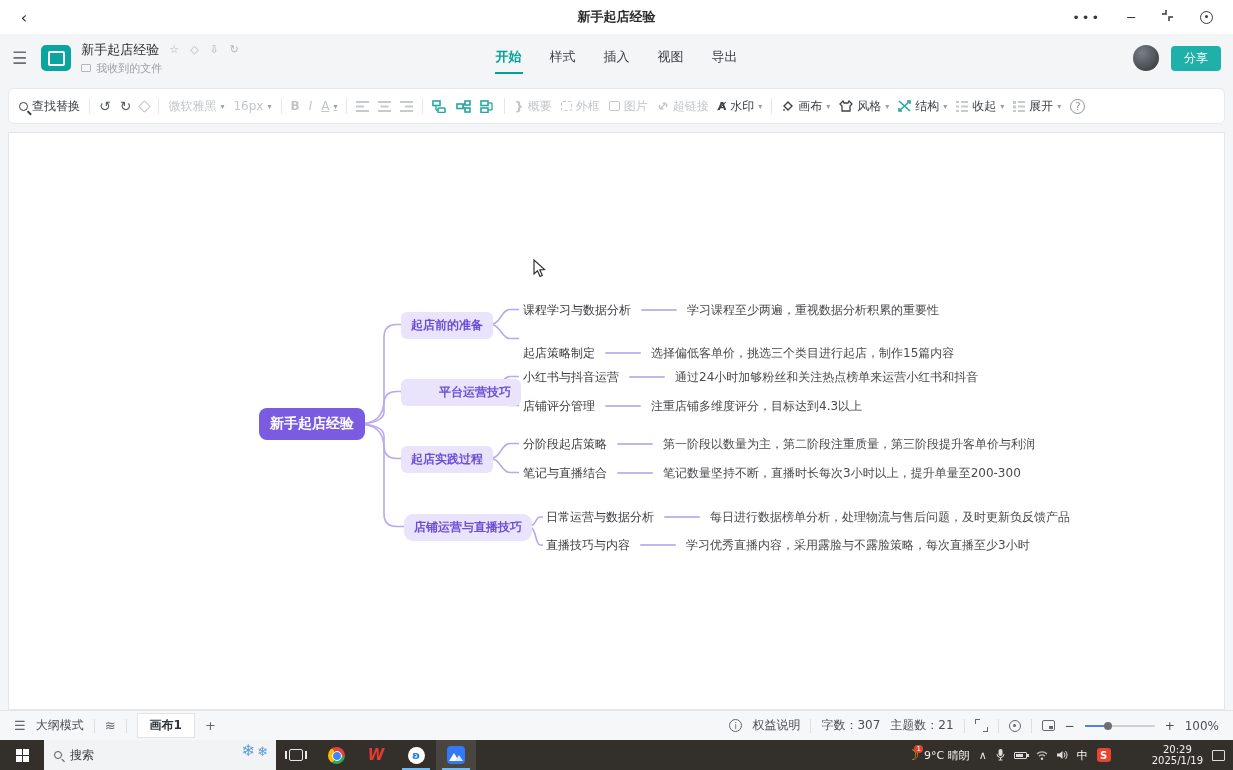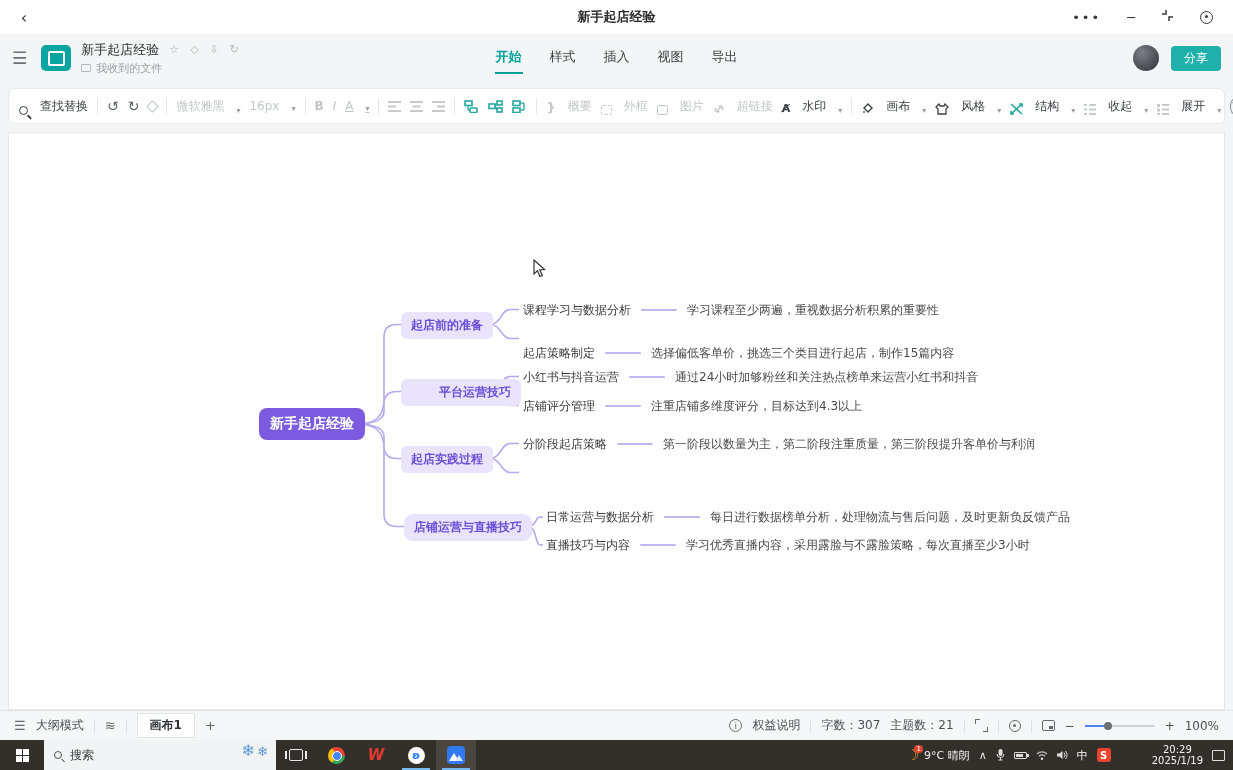--- a/index.html
+++ b/index.html
@@ -31,21 +31,21 @@
   .tabs { position:absolute; left:0; right:0; display:flex; justify-content:center; gap:26px; pointer-events:none; }
   .tab { font-size:13px; color:#3a3f43; padding:6px 1px; pointer-events:auto; }
   .tab.active { color:#00a29a; font-weight:bold; border-bottom:2px solid #00a29a; }
   .header-right { margin-left:auto; display:flex; align-items:center; gap:12px; position:relative; z-index:2; }
   .avatar { width:26px; height:26px; border-radius:50%; background:radial-gradient(circle at 35% 30%,#7a7f85,#2e3237); }
   .share-btn { background:#1fb1a9; color:#fff; font-size:12px; padding:4px 13px; border-radius:4px; border:none; }
 
   
   .toolbar-wrap { padding:6px 8px 0 8px; flex:none; }
   .toolbar { background:#fff; border:1px solid #e8e9ea; border-radius:6px; height:36px; display:flex; align-items:center; padding:0 10px; gap:9px; white-space:nowrap; }
-  .t-item { display:flex; align-items:flex-end; gap:12px; font-size:12px; color:#3d4145; flex:none; }
+  .t-item { display:flex; align-items:center; gap:4px; font-size:12px; color:#3d4145; flex:none; }
   .t-item.disabled { color:#c3c6c9; }
   .t-sep { width:1px; height:16px; background:#e6e7e8; flex:none; }
   .caret { font-size:8px; color:#9aa0a4; }
   .icon-search { width:9px; height:9px; border:1.5px solid #3d4145; border-radius:50%; position:relative; display:inline-block; }
   .icon-search::after { content:""; position:absolute; width:5px; height:1.5px; background:#3d4145; transform:rotate(45deg); left:7px; top:9px; }
   .u-glyph { font-size:14px; color:#595e62; }
   .icon-diamond { width:9px; height:9px; border:1.5px solid #c3c6c9; transform:rotate(45deg); display:inline-block; border-radius:1px; }
   .align-svg rect { fill:#c7cacd; }
   .node-svg rect { fill:none; stroke:#27a79e; stroke-width:1.6; }
   .node-svg line { stroke:#27a79e; stroke-width:1.3; }
@@ -377,20 +377,25 @@
     <div class="mm-row" style="left:514px; top:264px;">
       <span class="mm-label">店铺评分管理</span>
       <span class="mm-line"></span>
       <span class="mm-desc">注重店铺多维度评分，目标达到4.3以上</span>
     </div>
     <div class="mm-row" style="left:514px; top:302px;">
       <span class="mm-label">分阶段起店策略</span>
       <span class="mm-line"></span>
       <span class="mm-desc">第一阶段以数量为主，第二阶段注重质量，第三阶段提升客单价与利润</span>
     </div>
+    <div class="mm-row" style="left:514px; top:331px;">
+      <span class="mm-label">笔记与直播结合</span>
+      <span class="mm-line"></span>
+      <span class="mm-desc">笔记数量坚持不断，直播时长每次3小时以上，提升单量至200-300</span>
+    </div>
     <div class="mm-row" style="left:537px; top:375px;">
       <span class="mm-label">日常运营与数据分析</span>
       <span class="mm-line"></span>
       <span class="mm-desc">每日进行数据榜单分析，处理物流与售后问题，及时更新负反馈产品</span>
     </div>
     <div class="mm-row" style="left:537px; top:403px;">
       <span class="mm-label">直播技巧与内容</span>
       <span class="mm-line"></span>
       <span class="mm-desc">学习优秀直播内容，采用露脸与不露脸策略，每次直播至少3小时</span>
     </div>

